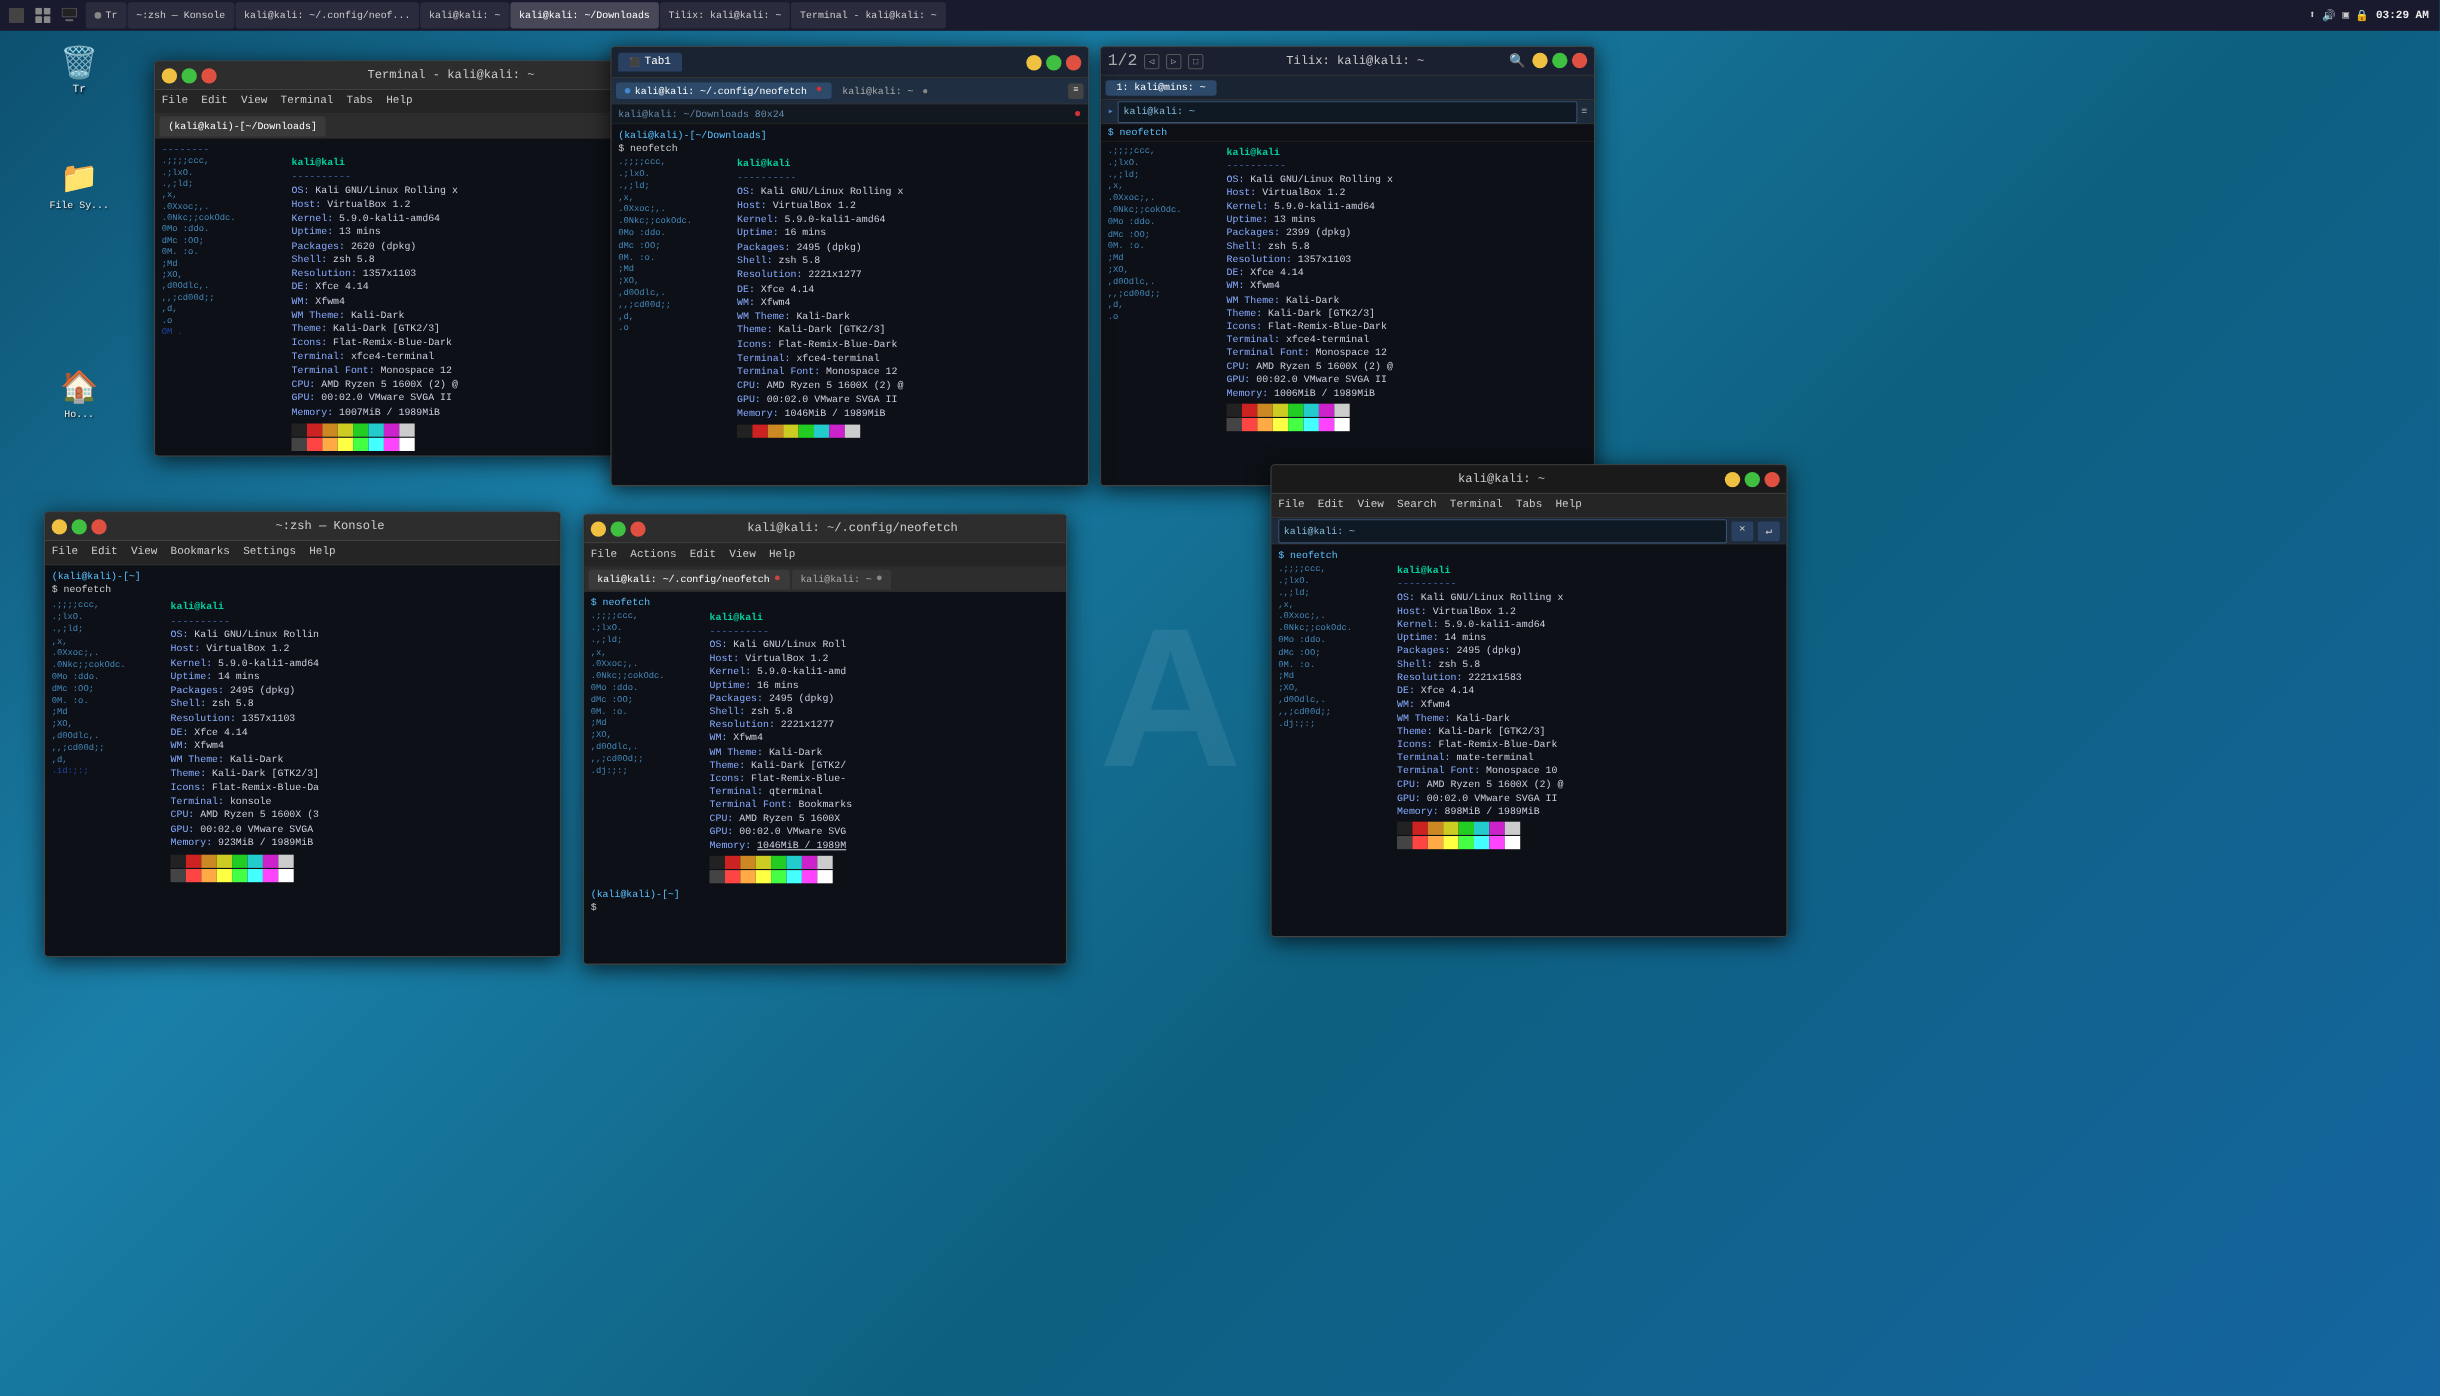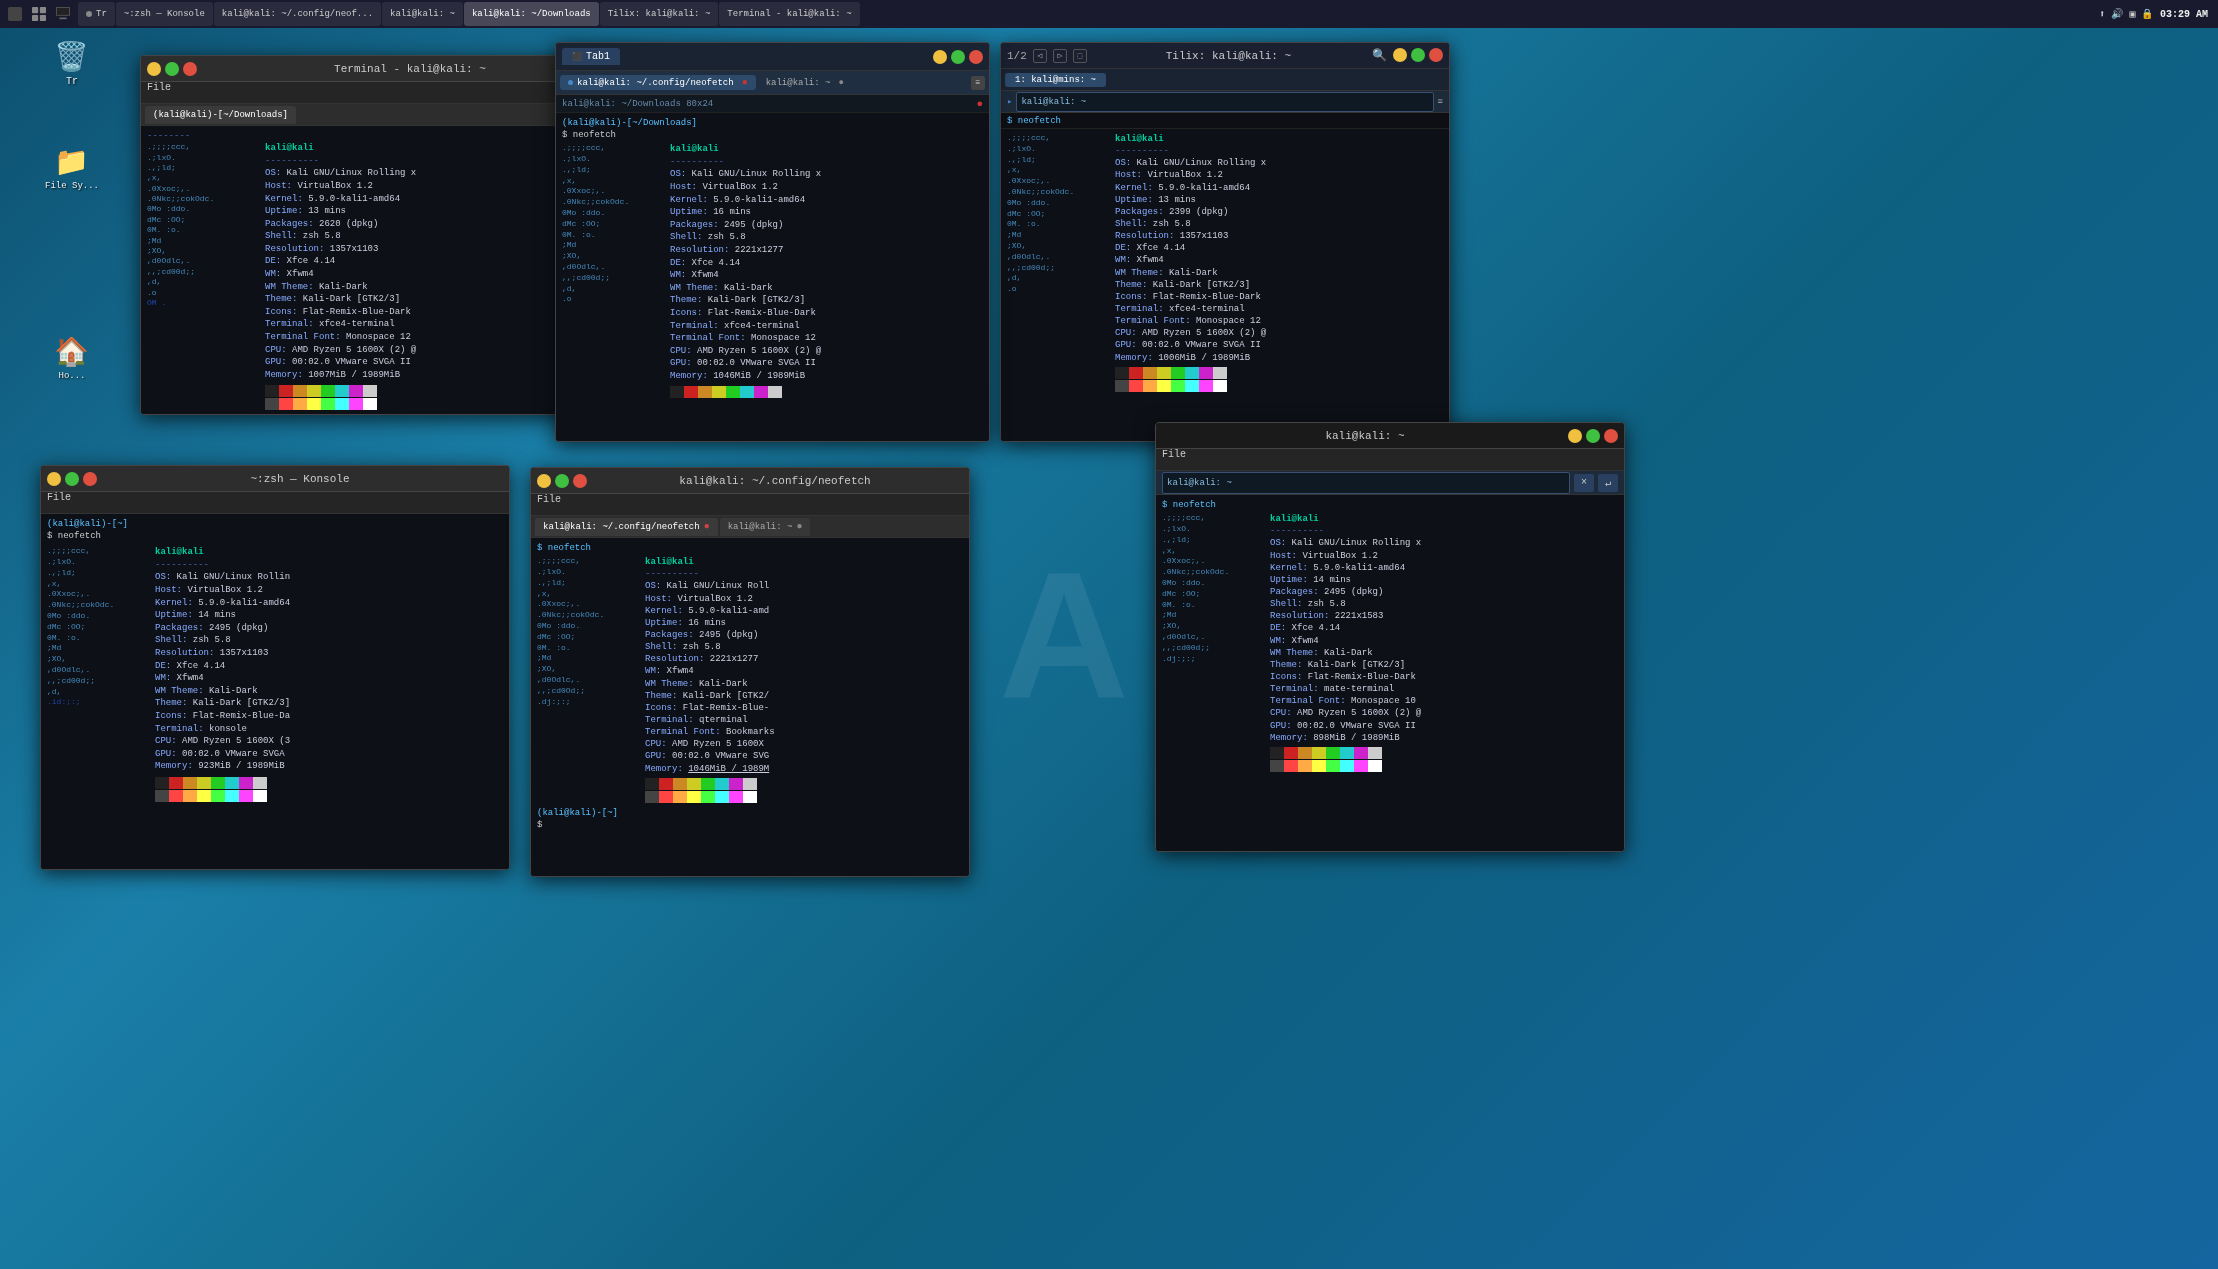--- a/index.html
+++ b/index.html
@@ -135,26 +135,25 @@
     }
     .wc { width: 14px; height: 14px; border-radius: 50%; cursor: pointer; display: flex; align-items: center; justify-content: center; font-size: 8px; color: transparent; }
     .wc-min { background: #f0c040; }
     .wc-max { background: #40c040; }
     .wc-close { background: #e05040; }
 
     .window-menubar {
       height: 22px;
       background: #252525;
       display: flex;
-      align-items: flex-start;
+      align-items: center;
       padding: 0 6px;
       gap: 12px;
       flex-shrink: 0;
       border-bottom: 1px solid #333;
-      flex-direction: column;
     }
     .menu-item {
       font-size: 10px;
       color: #ccc;
       cursor: pointer;
     }
 
     .window-tabs {
       height: 22px;
       background: #2d2d2d;
@@ -530,21 +529,21 @@
           </div>
         </div>
       </div>
     </div>
   </div>
 
   <div class="window" style="top:42px; left:1000px; width:450px; height:400px; z-index:40;">
 
     <div style="background:#1a2030; height:26px; display:flex; align-items:center; padding:0 6px; border-bottom:1px solid #333; flex-shrink:0;">
       <div style="display:flex; gap:6px; align-items:center;">
-        <span style="font-size:11px;color:#aaa;">1/2</span>
+        <span style="font-size:15px;color:#aaa;">1/2</span>
         <div style="width:14px;height:14px;border:1px solid #555;border-radius:2px;display:flex;align-items:center;justify-content:center;cursor:pointer;">
           <span style="font-size:8px;color:#aaa;">◁</span>
         </div>
         <div style="width:14px;height:14px;border:1px solid #555;border-radius:2px;display:flex;align-items:center;justify-content:center;cursor:pointer;">
           <span style="font-size:8px;color:#aaa;">▷</span>
         </div>
         <div style="width:14px;height:14px;border:1px solid #555;border-radius:2px;display:flex;align-items:center;justify-content:center;cursor:pointer;">
           <span style="font-size:8px;color:#aaa;">⬚</span>
         </div>
       </div>

